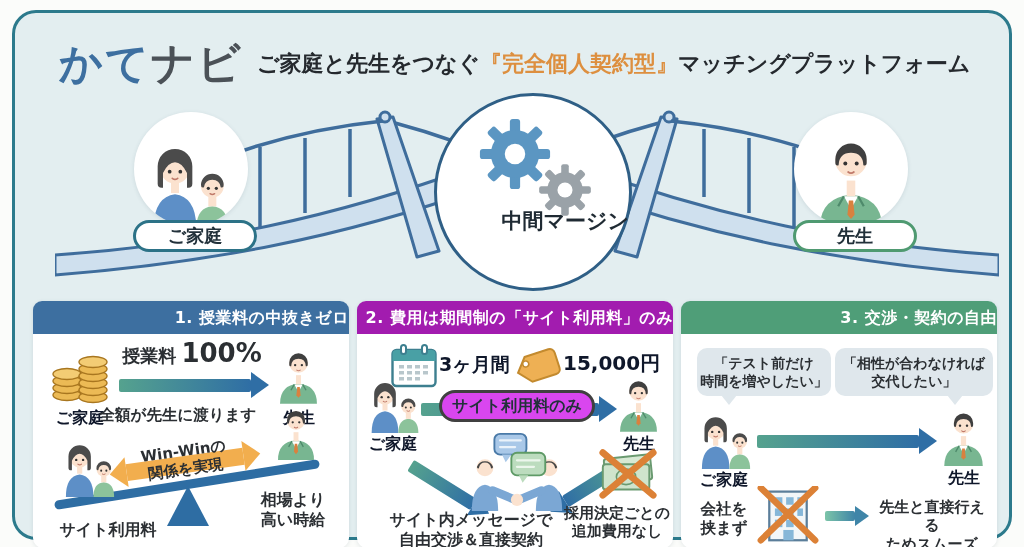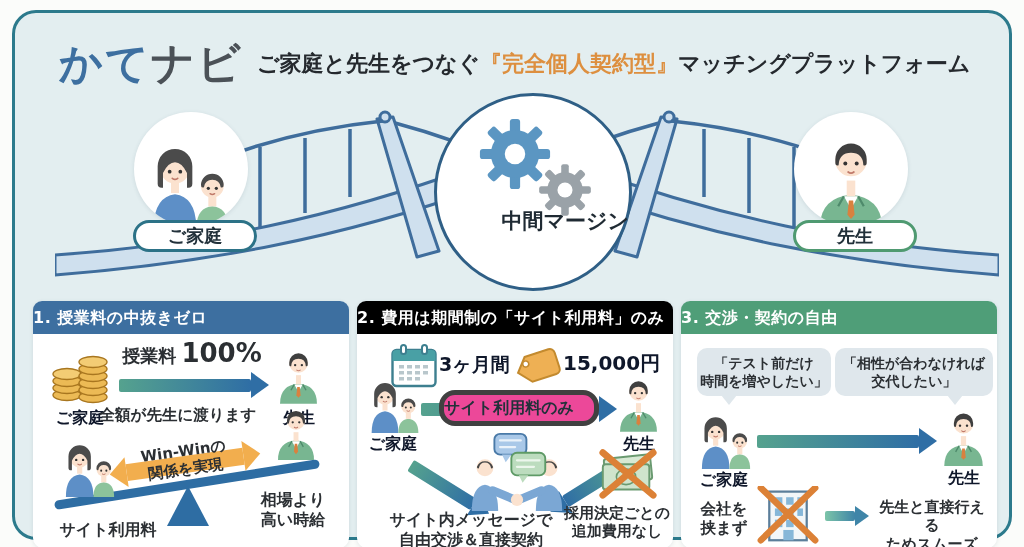--- a/index.html
+++ b/index.html
@@ -22,23 +22,23 @@
   .pill.teal{border:3px solid #2c7287;} .pill.green{border:3px solid #4f9a71;}
   .center-circle{position:absolute;left:419px;top:80px;width:192px;height:192px;border-radius:50%;
                  background:#fff;border:3px solid #2f5f86;z-index:2;}
   .center-circle .gear-big{position:absolute;left:40px;top:20px;}
   .center-circle .gear-small{position:absolute;left:100px;top:66px;}
   .center-text{position:absolute;left:0;top:112px;width:100%;text-align:right;
                font-size:21px;font-weight:800;color:#1f2a33;line-height:1.25;}
   
   .panel{position:absolute;top:288px;width:316px;height:247px;border-radius:10px;background:#fff;
          box-shadow:0 1px 4px rgba(40,70,90,.12);}
-  .panel-h{height:33px;line-height:33px;text-align:left;color:#fff;font-size:16px;font-weight:800;
+  .panel-h{height:33px;line-height:33px;text-align:right;color:#fff;font-size:16px;font-weight:800;
            border-radius:9px 9px 0 0;letter-spacing:.5px;}
-  .p1 .panel-h{background:#3d6fa0;} .p2 .panel-h{background:#000000;} .p3 .panel-h{background:#4f9e78;}
+  .p1 .panel-h{background:#3d6fa0;} .p2 .panel-h{background:#a21caf;} .p3 .panel-h{background:#4f9e78;}
   .pbody{position:relative;width:100%;height:214px;}
   .lbl{position:absolute;font-size:16px;font-weight:800;text-align:center;color:#0f172a;white-space:nowrap;}
   .ml{white-space:pre-line;}
   .note{position:absolute;font-weight:800;text-align:center;color:#2b2f33;line-height:1.22;}
   
   .harrow{position:absolute;display:flex;align-items:center;height:26px;}
   .harrow .shaft{flex:1;height:13px;background:linear-gradient(90deg,#55a28e,#2f6ea5);border-radius:2px;}
   .harrow .head{width:0;height:0;border-top:13px solid transparent;border-bottom:13px solid transparent;
                 border-left:18px solid #2f6ea5;}
   .harrow.sm{height:20px;} .harrow.sm .shaft{height:10px;background:linear-gradient(90deg,#7cc4a8,#3f85a8);}
@@ -51,21 +51,21 @@
   .dbl .sh{flex:1;height:17px;background:#f2ae4e;}
   .dbl .hr{width:0;height:0;border-top:15px solid transparent;border-bottom:15px solid transparent;border-left:17px solid #f2ae4e;}
   .dbl-text{position:absolute;left:0;top:4px;width:100%;text-align:center;font-size:15px;font-weight:800;
             color:#2b2f33;line-height:1.2;}
   
   .plank{position:absolute;left:20px;top:146px;width:268px;height:9px;background:#2e6da3;border-radius:5px;
          transform:rotate(-9deg);}
   .fulcrum{position:absolute;left:134px;top:152px;width:0;height:0;border-left:21px solid transparent;
            border-right:21px solid transparent;border-bottom:40px solid #2e6da3;}
   
-  .mini-pill{position:absolute;background:#ec4899;border:5px solid #404040;border-radius:16px;text-align:left;
+  .mini-pill{position:absolute;background:#d946ef;border:3px solid #404040;border-radius:16px;text-align:center;
              font-size:16px;font-weight:800;color:#22313a;}
   
   .bubble{position:absolute;background:#dfe7ec;border-radius:10px;padding:6px 2px;font-size:14px;font-weight:800;
           text-align:center;color:#2b2f33;line-height:1.3;}
   .bubble::after{content:"";position:absolute;bottom:-9px;border-left:8px solid transparent;
                  border-right:8px solid transparent;border-top:10px solid #dfe7ec;}
   .bubble.tl::after{left:24px;} .bubble.tr::after{right:30px;}
   .icon{position:absolute;}
   .fee{position:absolute;left:80px;top:4px;width:158px;text-align:center;white-space:nowrap;}
   .fee .fl{font-size:18px;font-weight:700;} .fee .fv{font-size:26px;font-weight:900;}

